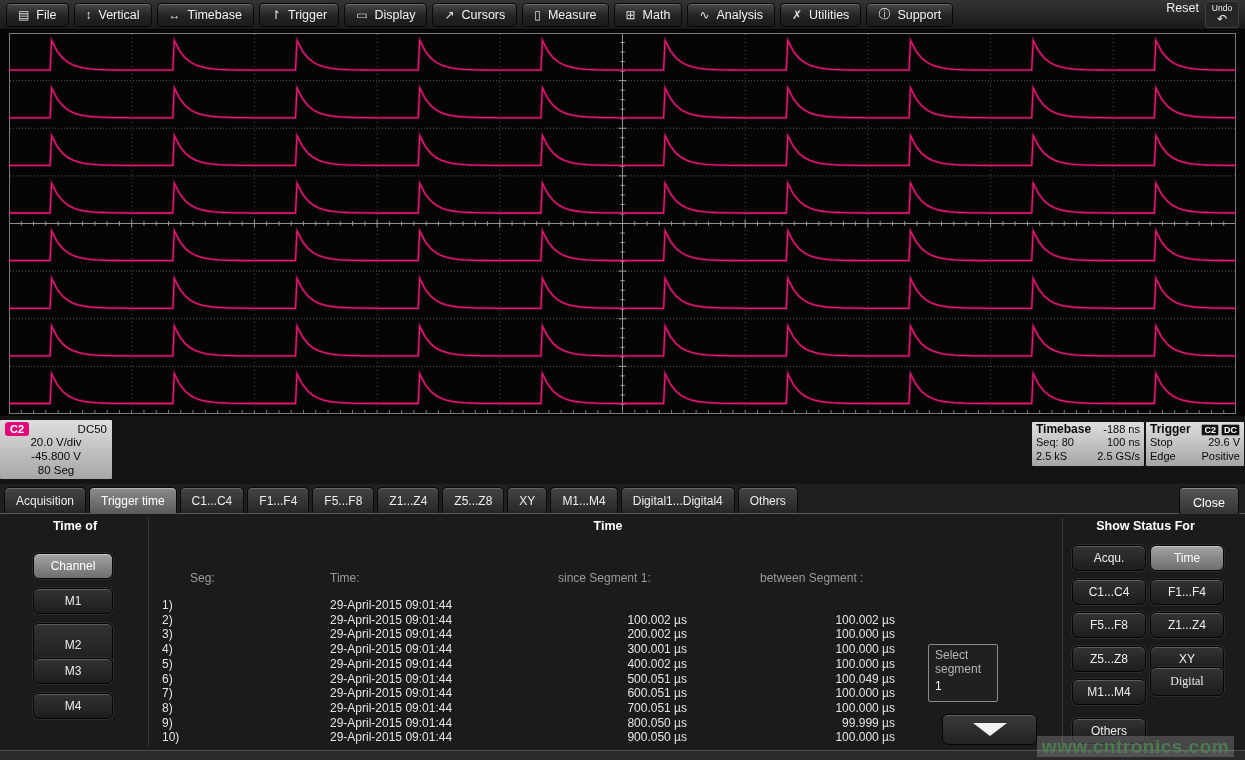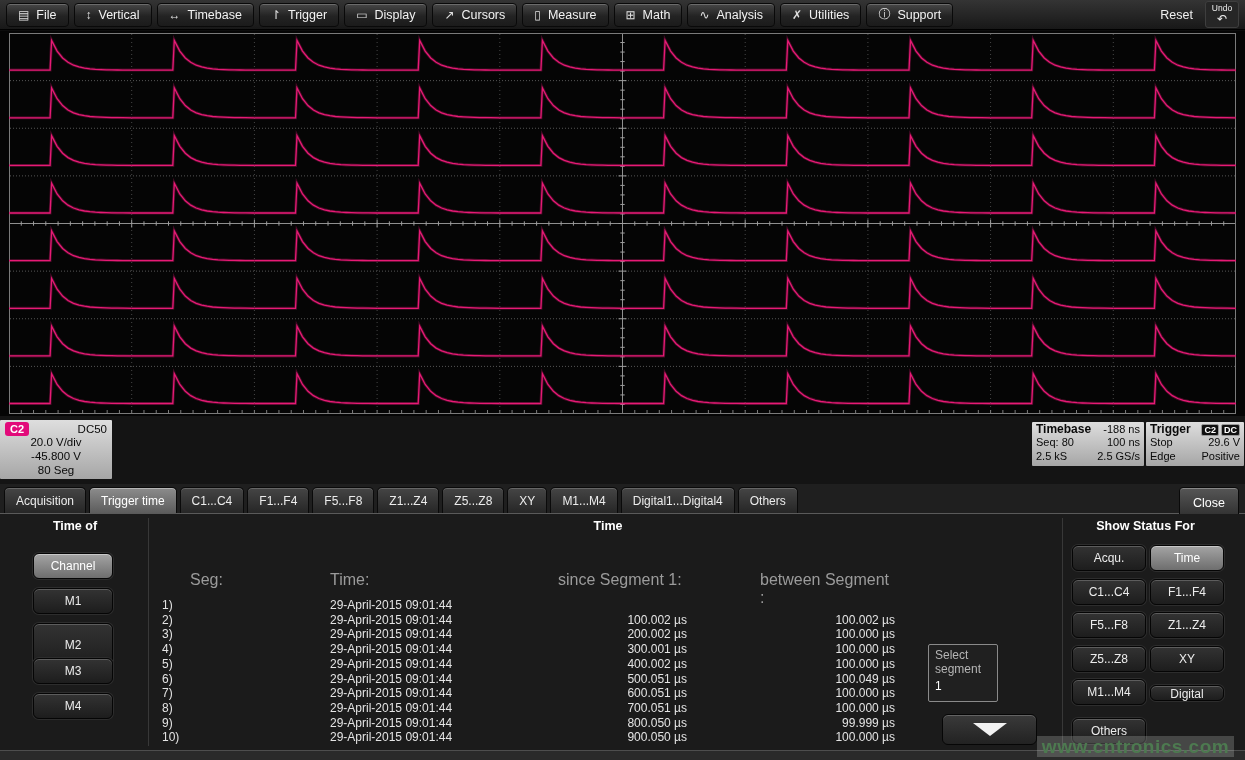--- a/index.html
+++ b/index.html
@@ -8,21 +8,21 @@
   button{font-family:"Liberation Sans",sans-serif;cursor:pointer}
 
   
   .menubar{position:absolute;top:0;left:0;width:1245px;height:30px;
     background:linear-gradient(#343434,#181818);border-bottom:1px solid #000;
     display:flex;align-items:center;gap:5px;padding:0 6px;box-sizing:border-box}
   .menu-btn{display:inline-flex;align-items:center;gap:7px;height:24px;padding:0 11px;
     background:linear-gradient(#474747,#232323 55%,#1b1b1b);border:1px solid #090909;border-radius:4px;
     box-shadow:inset 0 1px 0 #6b6b6b;color:#f2f2f2;font-size:12.5px}
   .menu-btn .mi{font-size:12px;color:#e0e0e0}
-  .menu-right{margin-left:auto;display:flex;align-items:center;gap:12px}
+  .menu-right{margin-left:auto;display:flex;align-items:flex-start;gap:6px}
   .reset-label{font-size:12.5px;color:#f0f0f0;cursor:pointer}
   .undo-btn{width:34px;height:27px;background:#262626;border:1px solid #3e3e3e;border-radius:3px;
     color:#eee;font-size:8.5px;line-height:1.05;display:flex;flex-direction:column;
     align-items:center;justify-content:center;padding:0}
   .undo-btn .ug{font-size:12px;line-height:1}
 
   
   .scope{position:absolute;top:31px;left:0;width:1245px;height:385px;background:#050505}
   .scope svg{position:absolute;left:9px;top:2px;display:block}
 
@@ -59,21 +59,21 @@
   .vdiv{position:absolute;top:4px;bottom:4px;width:1px;background:#383838}
   .ptitle{position:absolute;font-size:12.5px;font-weight:bold;color:#fff}
   #timeof-title{left:20px;top:5px;width:110px;text-align:center}
   #time-title{left:538px;top:5px;width:140px;text-align:center}
   #status-title{left:1068px;top:5px;width:155px;text-align:center}
   .pbtn{position:absolute;background:linear-gradient(#333,#1d1d1d);border:1px solid #050505;border-radius:6px;
     box-shadow:inset 0 1px 0 #5d5d5d,0 0 0 1px #2d2d2d;color:#ececec;font-size:12px}
   .pbtn.active{background:linear-gradient(#a4a4a4,#6e6e6e);box-shadow:inset 0 1px 0 #c8c8c8,0 0 0 1px #2d2d2d;color:#fff}
 
   .thead{position:absolute;left:162px;top:57px;display:grid;grid-template-columns:168px 175px 182px 208px;
-    font-size:16px;color:#9b9b9b}
+    font-size:12px;color:#9b9b9b}
   .thead .c1{padding-left:28px}
   .thead .c3{padding-left:53px}
   .thead .c4{padding-left:73px}
   .tablerows{position:absolute;left:162px;top:84px;font-size:12px;color:#e4e4e4}
   .trow2{display:grid;grid-template-columns:168px 175px 182px 208px;line-height:14.7px}
   .trow2 .c3,.trow2 .c4{text-align:right}
 
   .selbox{position:absolute;left:928px;top:130px;width:70px;height:58px;border:1px solid #8a8a8a;
     border-radius:2px;background:#202020;padding:3px 6px;box-sizing:border-box}
   .selbox .lbl{color:#b5b5b5;font-size:12px;line-height:14px;white-space:pre-line}
@@ -735,18 +735,18 @@
       <button class="pbtn" style="left: 1072px; top: 31px; width: 74px; height: 26px;">Acqu.</button>
       <button class="pbtn" style="left: 1072px; top: 64.5px; width: 74px; height: 26px;">C1...C4</button>
       <button class="pbtn" style="left: 1072px; top: 98px; width: 74px; height: 26px;">F5...F8</button>
       <button class="pbtn" style="left: 1072px; top: 131.5px; width: 74px; height: 26px;">Z5...Z8</button>
       <button class="pbtn" style="left: 1072px; top: 165px; width: 74px; height: 26px;">M1...M4</button>
       <button class="pbtn" style="left: 1072px; top: 204px; width: 74px; height: 26px;">Others</button>
       <button class="pbtn active" style="left: 1150px; top: 31px; width: 74px; height: 26px;">Time</button>
       <button class="pbtn" style="left: 1150px; top: 64.5px; width: 74px; height: 26px;">F1...F4</button>
       <button class="pbtn" style="left: 1150px; top: 98px; width: 74px; height: 26px;">Z1...Z4</button>
       <button class="pbtn" style="left: 1150px; top: 131.5px; width: 74px; height: 26px;">XY</button>
-      <button class="pbtn" style="left: 1150px; top: 171px; width: 74px; height: 16px;">Digital</button>
+      <button class="pbtn" style="left: 1150px; top: 153px; width: 74px; height: 29px; font-family: Liberation Serif, serif;">Digital</button>
     </div>
 </div>
 
 <div class="bottombar"></div>
 <div class="watermark">www.cntronics.com</div>
 
 </body></html>

